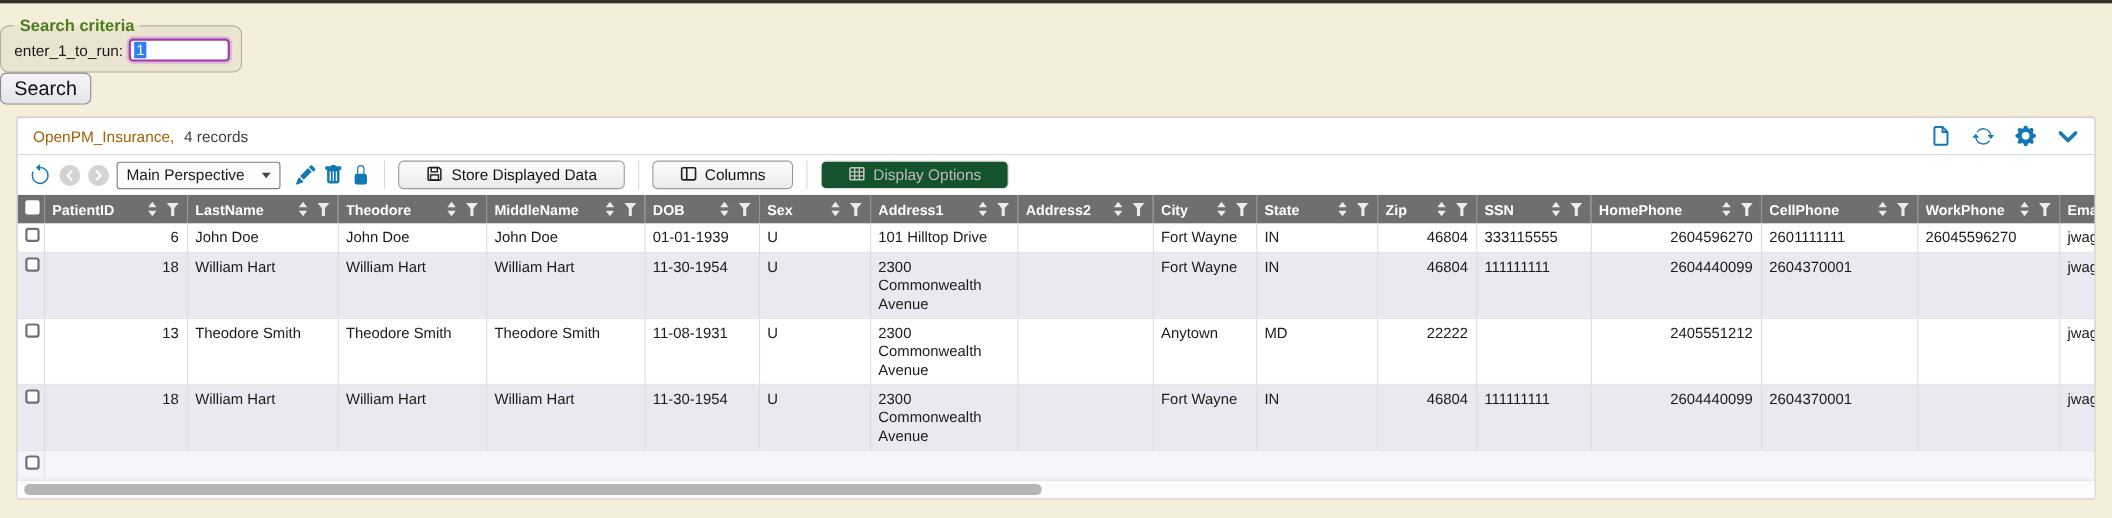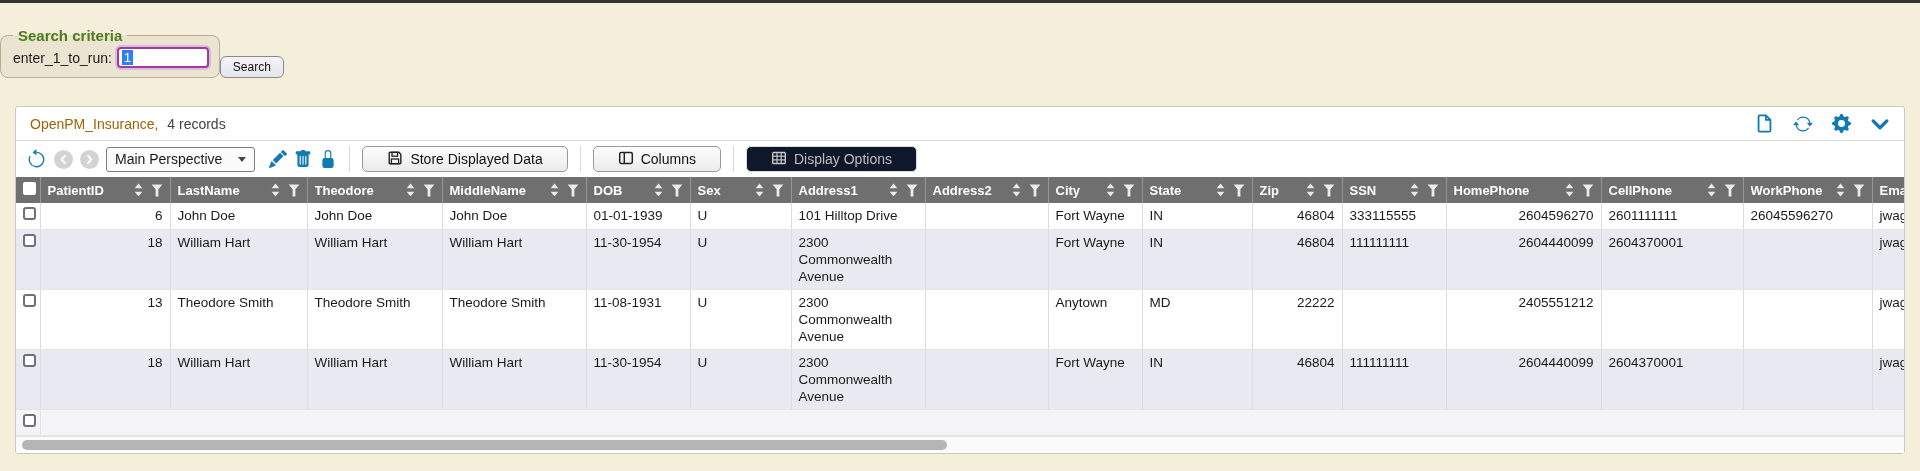--- a/index.html
+++ b/index.html
@@ -4,37 +4,37 @@
 <style>
   * { box-sizing: border-box; }
   html,body { margin:0; padding:0; }
   body {
     width:1920px; height:471px; overflow:hidden; position:relative;
     background:#f4eeda; font-family:"Liberation Sans", sans-serif; color:#1a1a1a;
   }
   .topline { height:3px; background:#34322a; }
 
   
-  .search-wrap { display:flex; flex-direction:row; align-items:flex-end; padding-top:24px; }
+  .search-wrap { display:flex; flex-direction:column; align-items:flex-start; padding-top:12px; }
   fieldset.search-box {
     border:1px solid #b7ae95; background:#eae4d0; border-radius:8px;
     margin:0; padding:3px 10px 9px 10px; min-width:178px;
   }
   fieldset.search-box legend {
     font-weight:bold; color:#4c7d1d; font-size:15px; padding:0 5px; margin-left:2px;
   }
   .field-row { display:flex; align-items:center; gap:5px; font-size:14px; padding-left:2px; }
   .fake-input {
     width:92px; height:21px; background:#fff; border:2px solid #a03ca0; border-radius:4px;
     box-shadow:0 0 0 2px #ddb9dc; padding:1px 3px; font-size:13.5px;
     display:flex; align-items:center; cursor:text;
   }
   .fake-input .sel { background:#2d7ef7; color:#fff; padding:0 2px; line-height:15px; }
   .search-btn {
-    margin-top:12px; font-size:12px; font-family:inherit; color:#111;
+    font-size:18px; font-family:inherit; color:#111;
     padding:3px 12px; border:1px solid #8a8a8a; border-radius:6px;
     background:linear-gradient(#f4f4f9,#e4e4ec); cursor:pointer;
   }
 
   
   .panel {
     position:absolute; left:15px; right:15px; top:106px;
     background:#fff; border:1px solid #c9c9c9; border-radius:3px;
   }
   .panel-header {
@@ -62,21 +62,21 @@
   }
   .select .caret {
     width:0; height:0; border-left:4px solid transparent; border-right:4px solid transparent;
     border-top:5px solid #444;
   }
   .btn {
     display:flex; align-items:center; gap:7px; font-size:14px; font-family:inherit; color:#111;
     height:26px; padding:0 24px; border:1px solid #9a9a9a; border-radius:5px;
     background:linear-gradient(#fdfdfd,#ebebeb); cursor:pointer;
   }
-  .btn.disabled { color:#bdbdbd; border-color:#dcdcdc; background:#0f172a; cursor:default; }
+  .btn.disabled { color:#bdbdbd; border-color:#dcdcdc; background:#14532d; cursor:default; }
 
   
   .table-viewport { overflow:hidden; width:100%; }
   table.grid { border-collapse:collapse; table-layout:fixed; width:1976px; font-size:13.5px; }
   table.grid thead th {
     background:#6f6f6f; color:#fff; font-weight:bold; text-align:left;
     padding:4px 7px; border-right:1px solid #969696; font-size:13px; height:26px; cursor:pointer;
   }
   th .hdr { display:flex; align-items:center; gap:6px; }
   th .lbl { flex:1; white-space:nowrap; overflow:hidden; }

